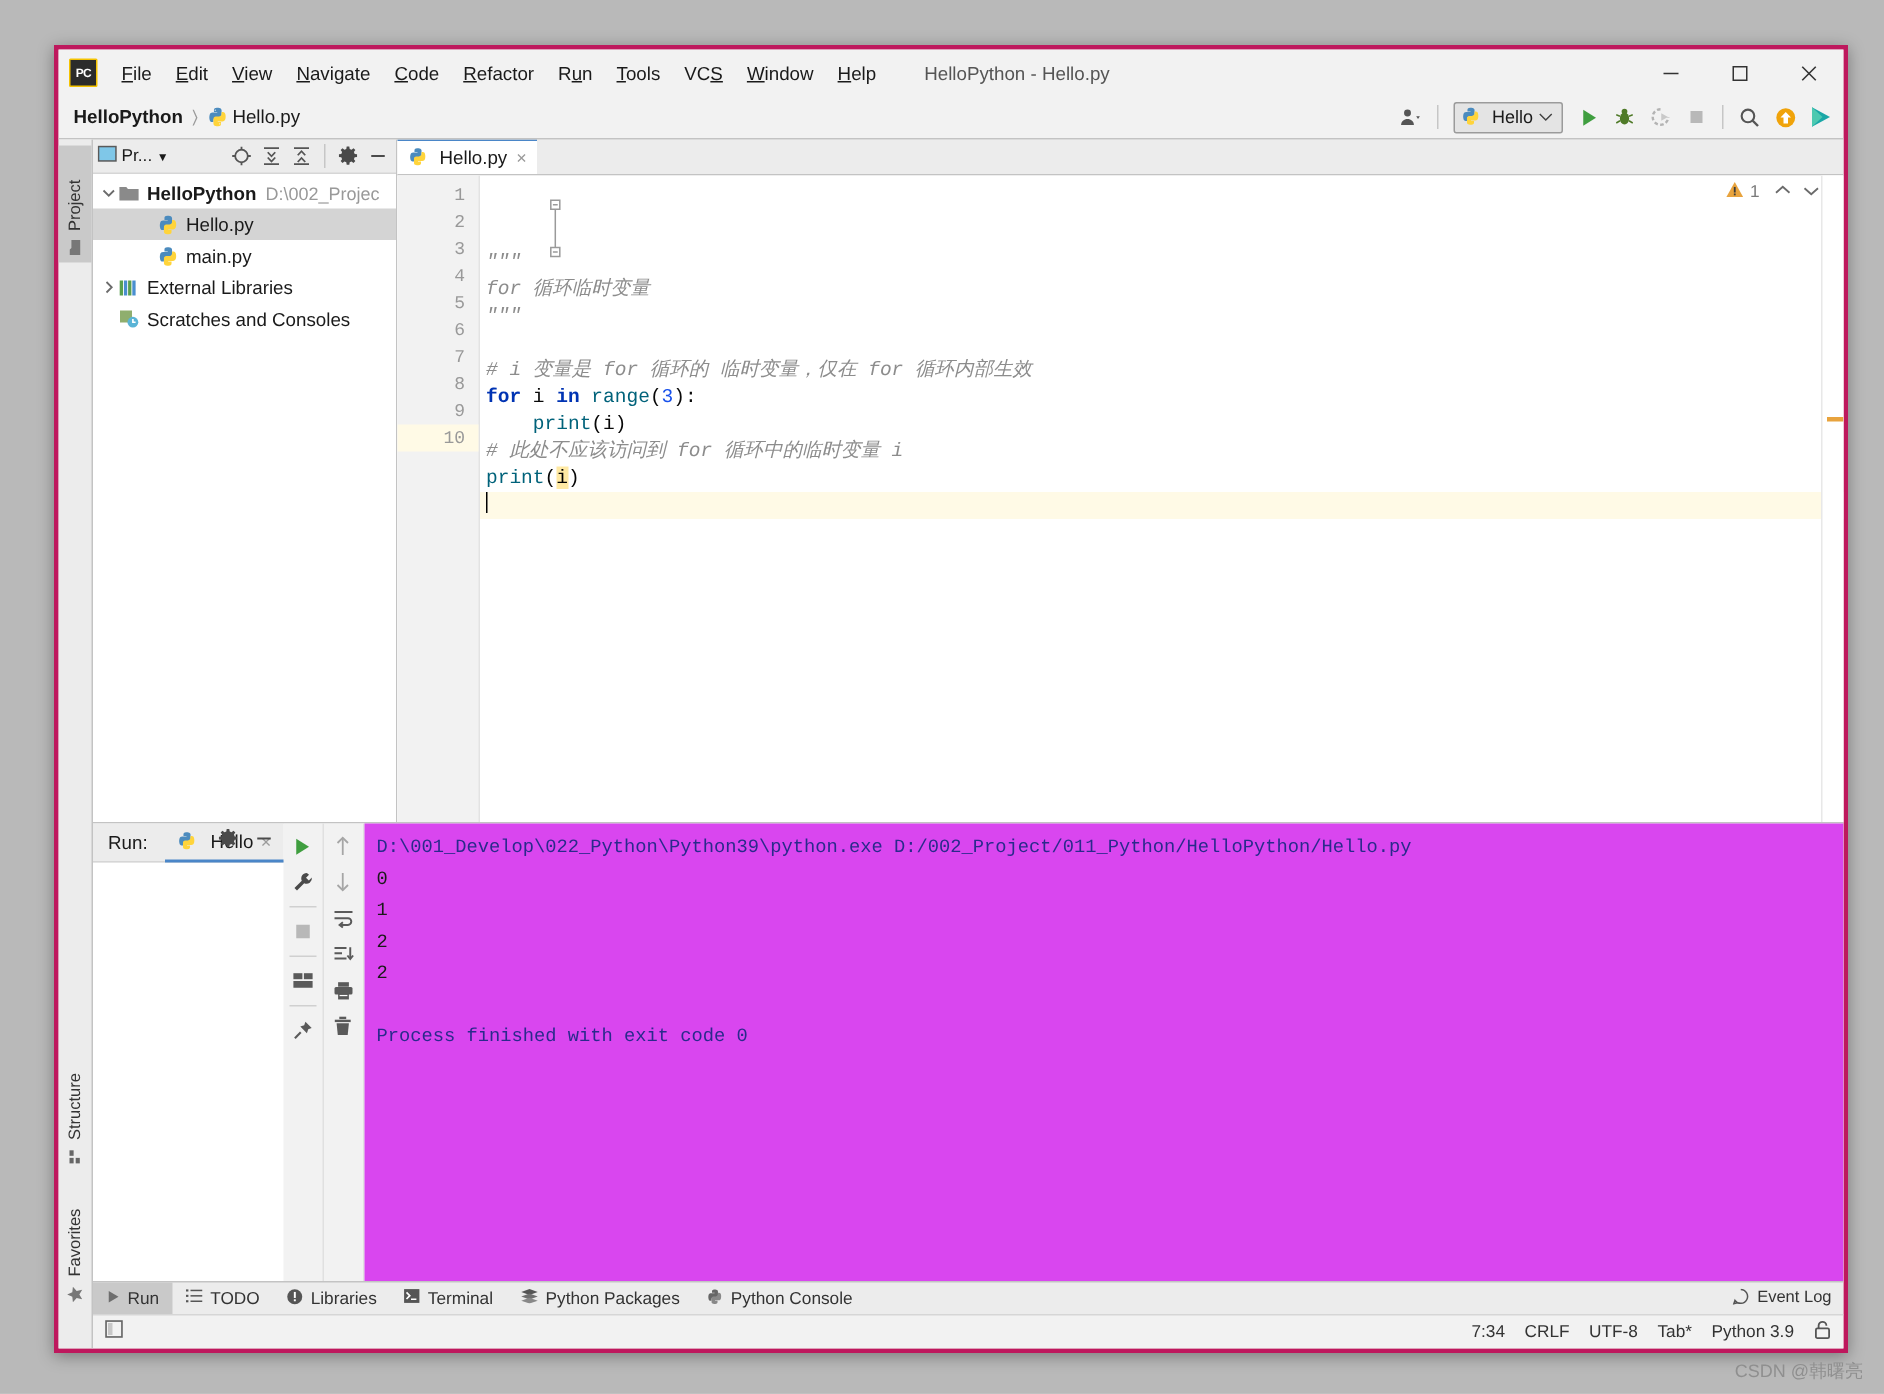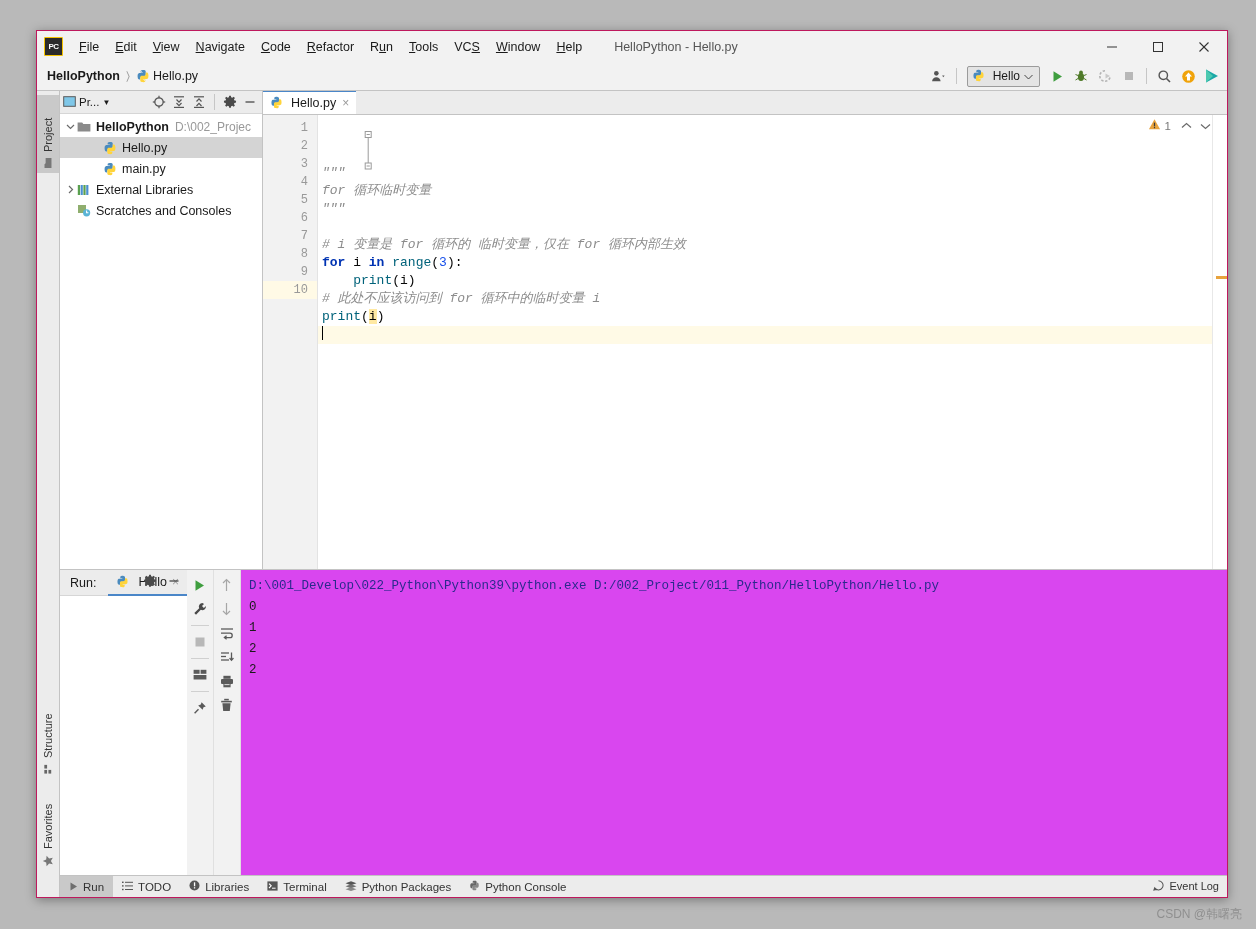--- a/index.html
+++ b/index.html
@@ -9,21 +9,21 @@
     font-family: "Liberation Sans", sans-serif;
     overflow: hidden;
   }
   #page { position: relative; width: 1256px; height: 929px; background: #b9b9b9; }
 
   
   .window {
     position: absolute; left: 36px; top: 30px;
     width: 1190px; height: 866px;
     background: #f2f2f2;
-    border: 1px solid #be185d;
+    border: 3px solid #be185d;
     box-shadow: 0 2px 10px rgba(0,0,0,.35);
     display: flex; flex-direction: column;
     overflow: hidden;
   }
 
   
   .menubar {
     height: 31px; background: #f2f2f2;
     display: flex; align-items: center;
     flex: 0 0 auto; position: relative;
@@ -677,20 +677,21 @@
                   </svg>
             </div>
           </div>
           <div class="console" id="console">
                 <div class="">D:\001_Develop\022_Python\Python39\python.exe D:/002_Project/011_Python/HelloPython/Hello.py</div>
                 <div class="out">0</div>
                 <div class="out">1</div>
                 <div class="out">2</div>
                 <div class="out">2</div>
                 <div class="out"></div>
+                <div class="">Process finished with exit code 0</div>
               </div>
         </div>
       </div>
 
       <div class="bottom-bar">
         <div class="bt active">
           <span>
             <svg width="9" height="9" viewBox="0 0 9 9">
                   <path d="M1.5 0.6 L8 4.5 L1.5 8.4 Z" fill="#6e6e6e"></path>
                 </svg>
@@ -752,19 +753,40 @@
         <div class="bottom-right">
           <span>
             <svg width="11" height="11" viewBox="0 0 12 12">
                   <path d="M6 0.8 A5 5 0 1 1 1.8 8.6 L1 11 L3.6 10.3" fill="none" stroke="#555" stroke-width="1.1"></path>
                 </svg>
           </span>
           <span>Event Log</span>
         </div>
       </div>
 
+      <div class="statusbar">
+        <div class="status-left">
+          <svg width="12" height="12" viewBox="0 0 12 12">
+                <rect x="0.7" y="0.7" width="10.6" height="10.6" fill="none" stroke="#666" stroke-width="1.1"></rect>
+                <rect x="2" y="2" width="3" height="8" fill="#c7c7c7"></rect>
+              </svg>
+        </div>
+        <div class="status-right">
+          <span>7:34</span>
+          <span>CRLF</span>
+          <span>UTF-8</span>
+          <span>Tab*</span>
+          <span>Python 3.9</span>
+          <span>
+            <svg width="12" height="13" viewBox="0 0 12 13">
+                  <path d="M3.4 5.6 V3.8 a2.6 2.6 0 0 1 5.2 0" fill="none" stroke="#555" stroke-width="1.2"></path>
+                  <rect x="1.6" y="5.6" width="8.8" height="6.5" rx="1" fill="none" stroke="#555" stroke-width="1.2"></rect>
+                </svg>
+          </span>
+        </div>
+      </div>
 
     </div>
   </div>
 </div>
 
 <div class="watermark">CSDN @韩曙亮</div>
 </div>
 
 </body></html>

